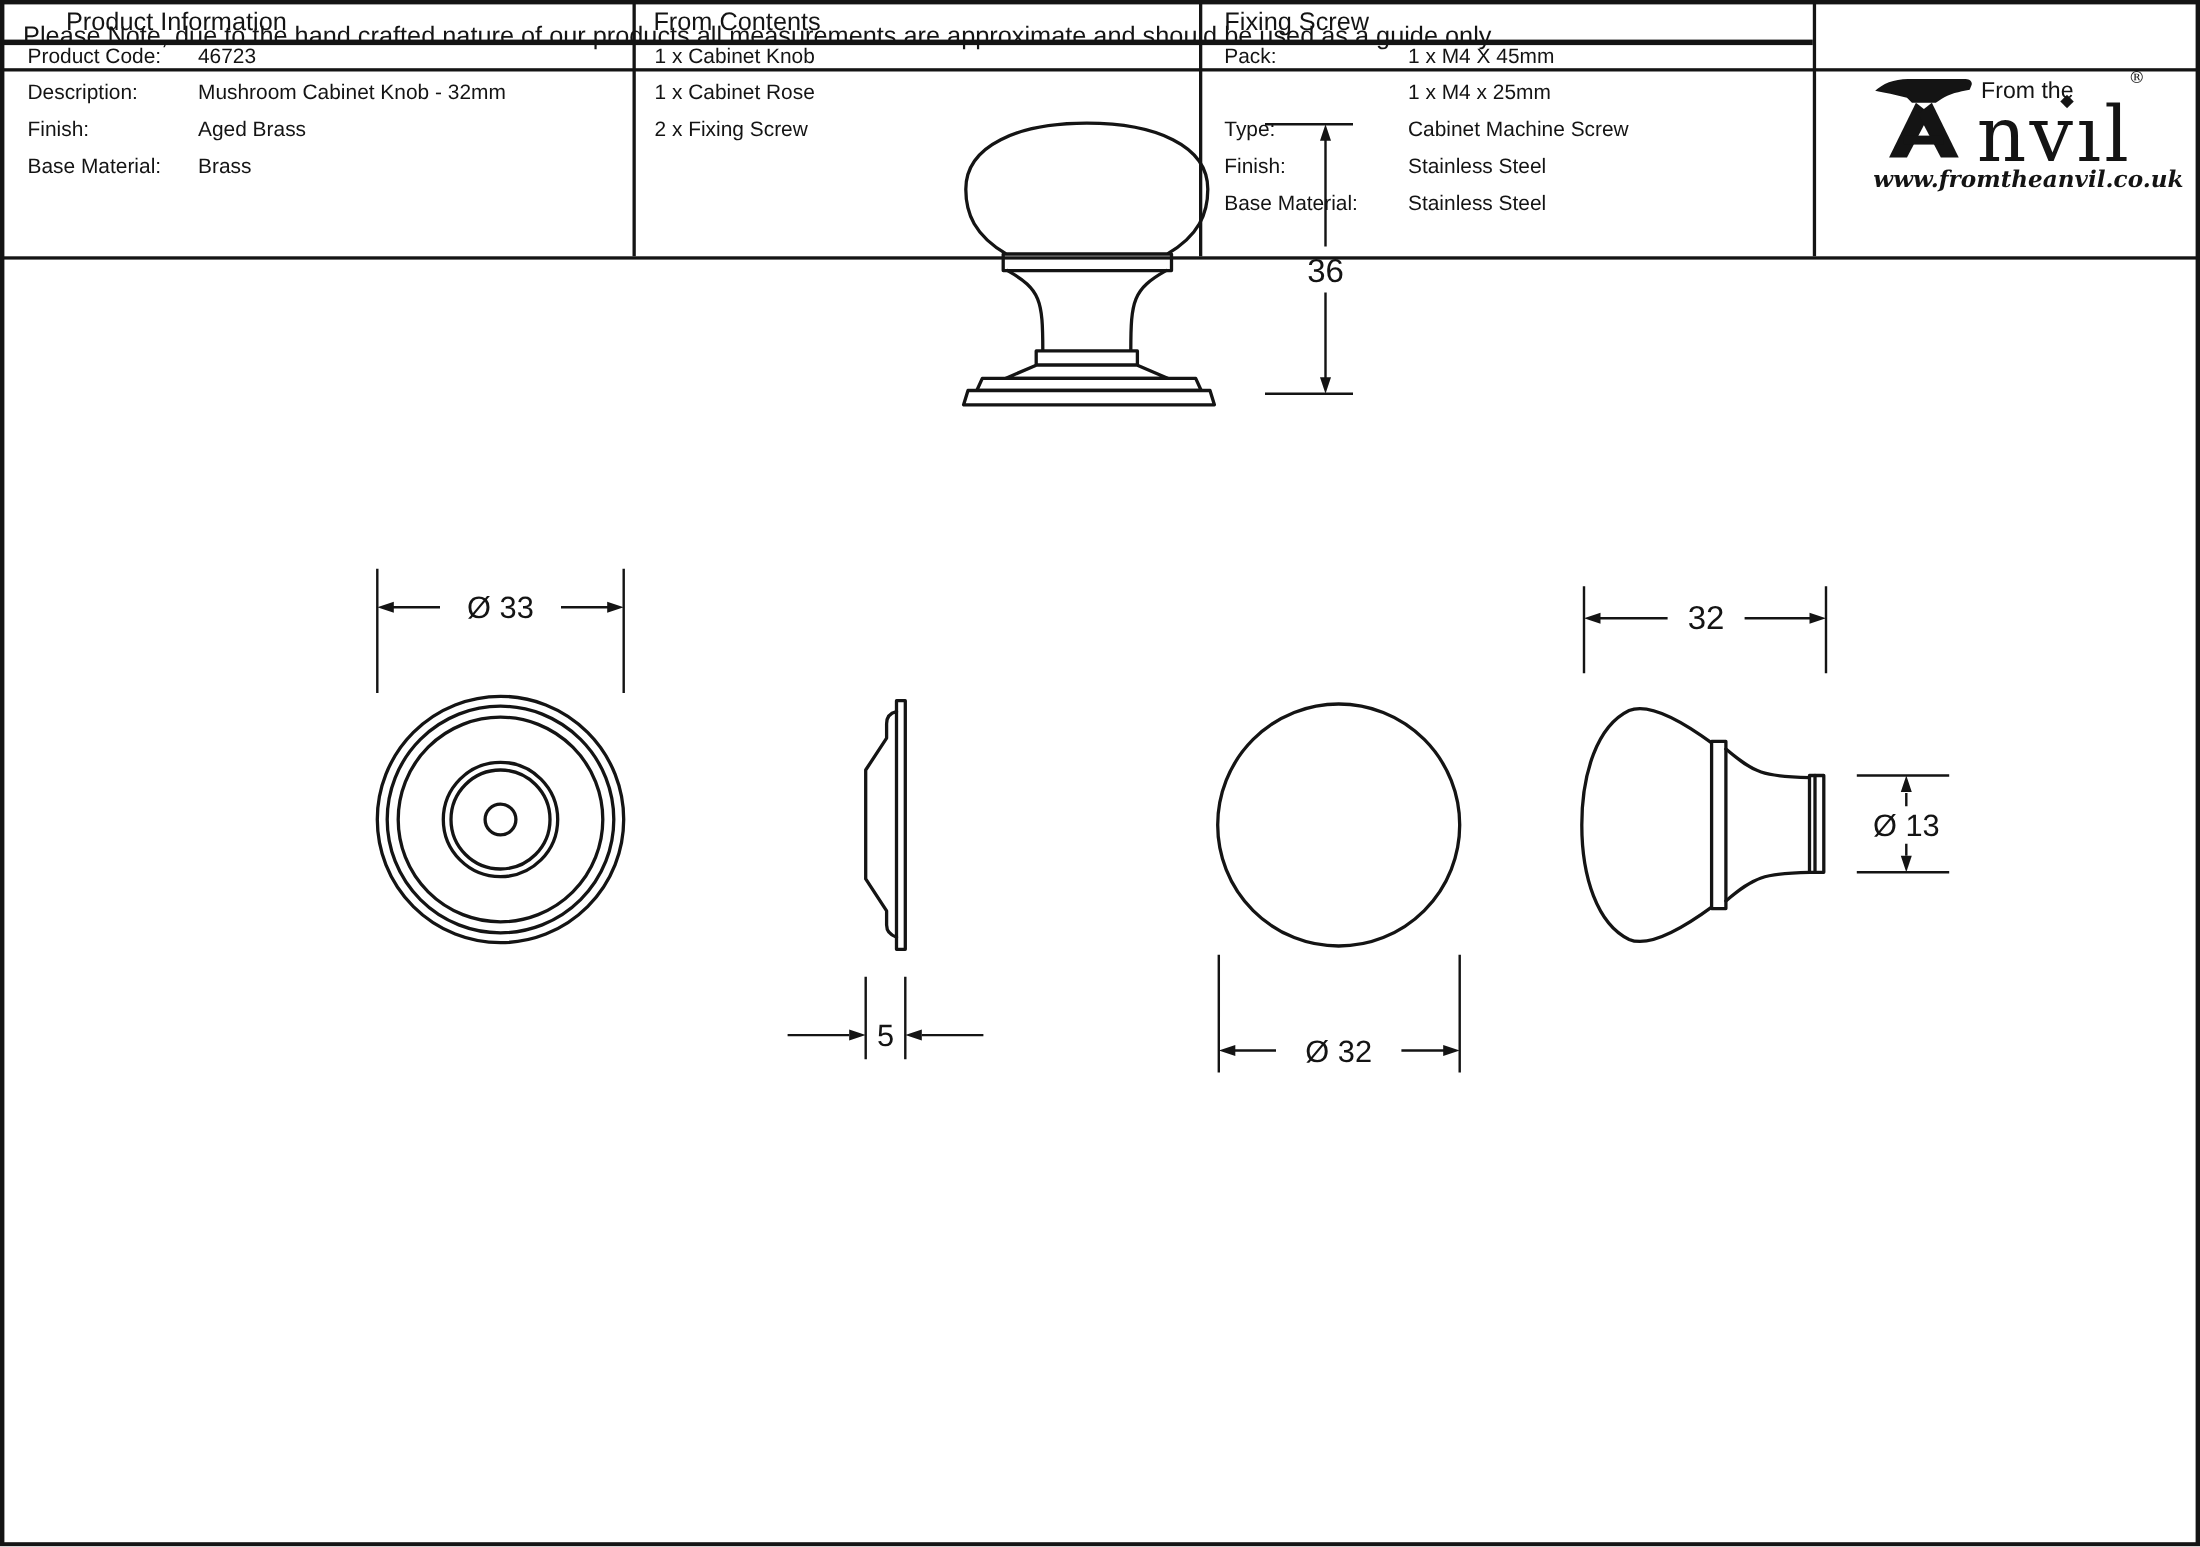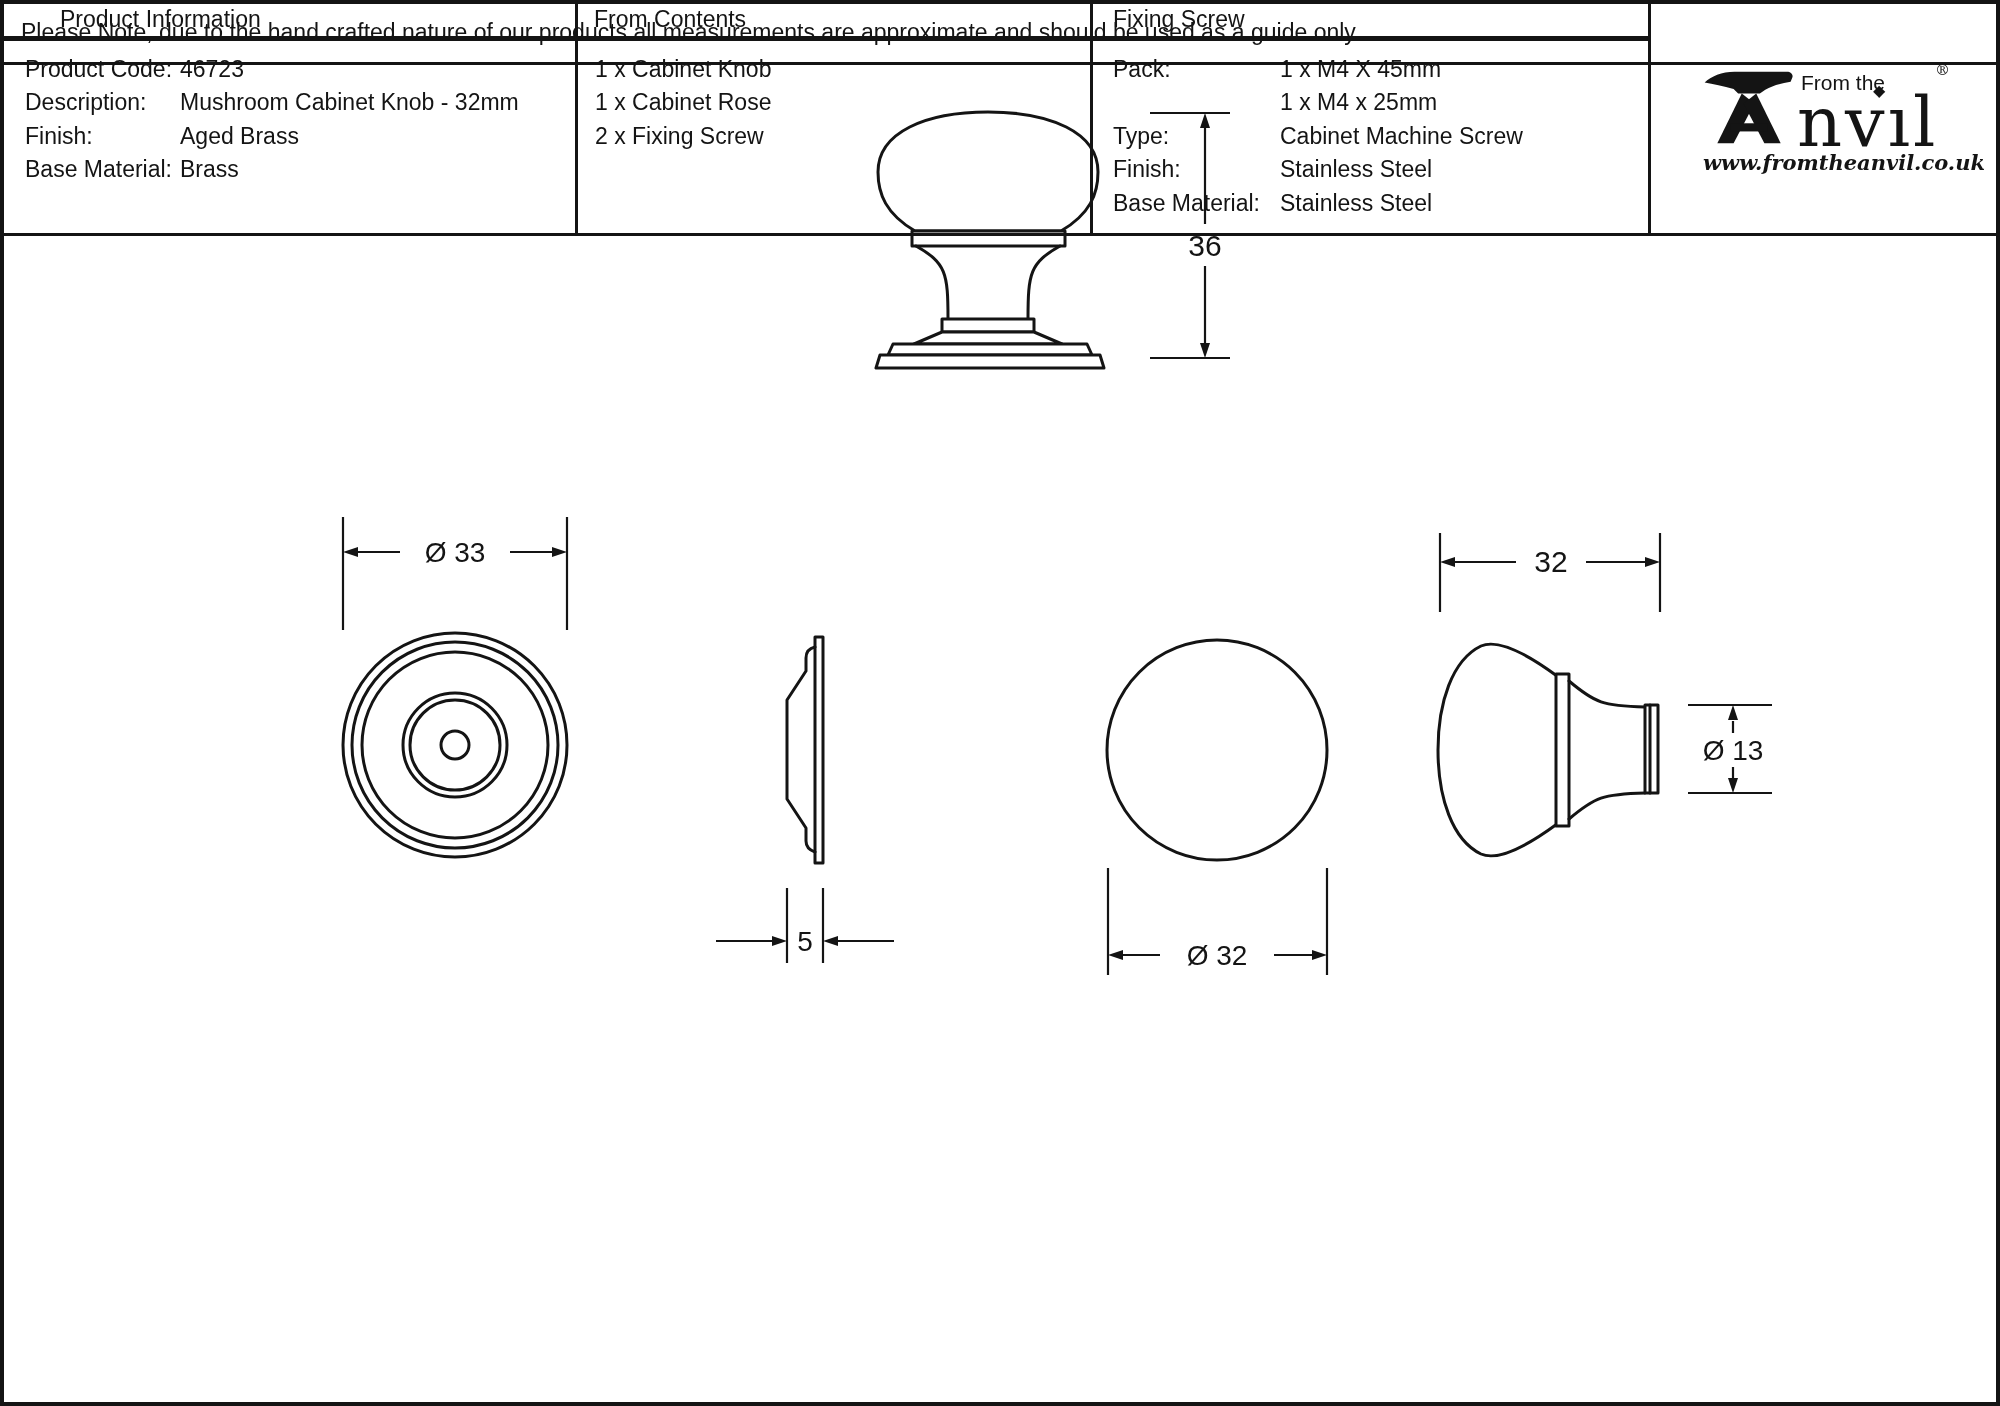--- a/index.html
+++ b/index.html
@@ -23,21 +23,21 @@
             font-size:23px;}
 
   .spec-table{position:absolute;left:0;right:0;top:1166;height:236px;border:3px solid #141414;
               box-sizing:border-box;}
   .vdiv{position:absolute;top:0;bottom:0;width:3px;background:#141414;}
   .vdiv.v1{left:572px;} .vdiv.v2{left:1087px;} .vdiv.v3{left:1645px;}
   .hdr-line{position:absolute;left:0;top:33px;width:1645px;height:5px;background:#141414;}
   .hdr{position:absolute;top:0;height:33px;display:flex;align-items:center;
        font-size:23px;white-space:nowrap;}
   .hdr.h1{left:21px;margin-left:36px;} .hdr.h2{left:591px;} .hdr.h3{left:1110px;}
-  .colbody{position:absolute;top:50px;font-size:23px;line-height:33.4px;white-space:nowrap;}
+  .colbody{position:absolute;top:32px;font-size:19px;line-height:33.4px;white-space:nowrap;}
   .colbody.c1{left:22px;} .colbody.c2{left:592px;} .colbody.c3{left:1110px;}
   .kv{display:flex;}
   .c1 .lbl{display:inline-block;width:155px;}
   .c3 .lbl{display:inline-block;width:167px;}
 
   
   .logo{position:absolute;left:1700px;top:62px;width:252px;height:120px;}
   .logo .glyph{position:absolute;left:0;top:4px;}
   .logo .tagline{position:absolute;left:98px;top:6px;font-family:Liberation Sans, sans-serif;
                  font-size:21px;}

